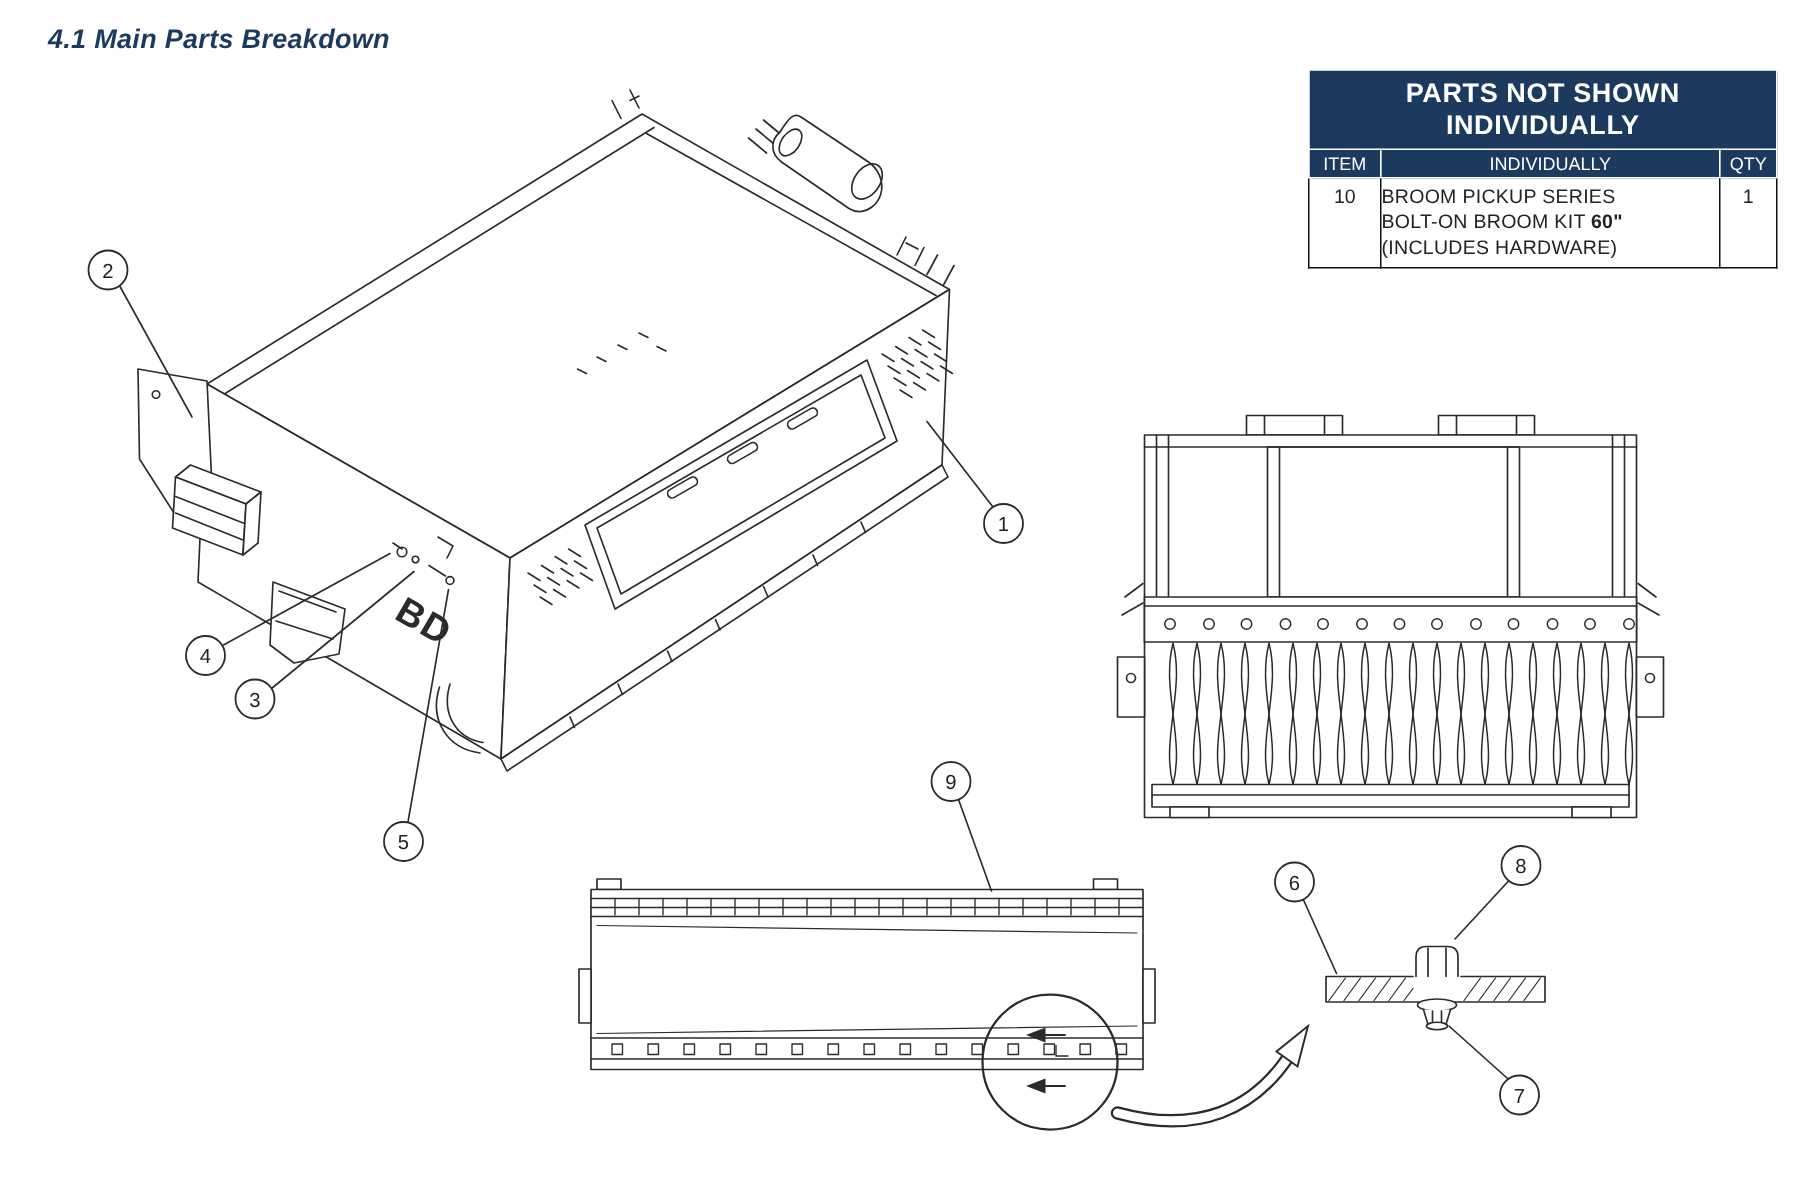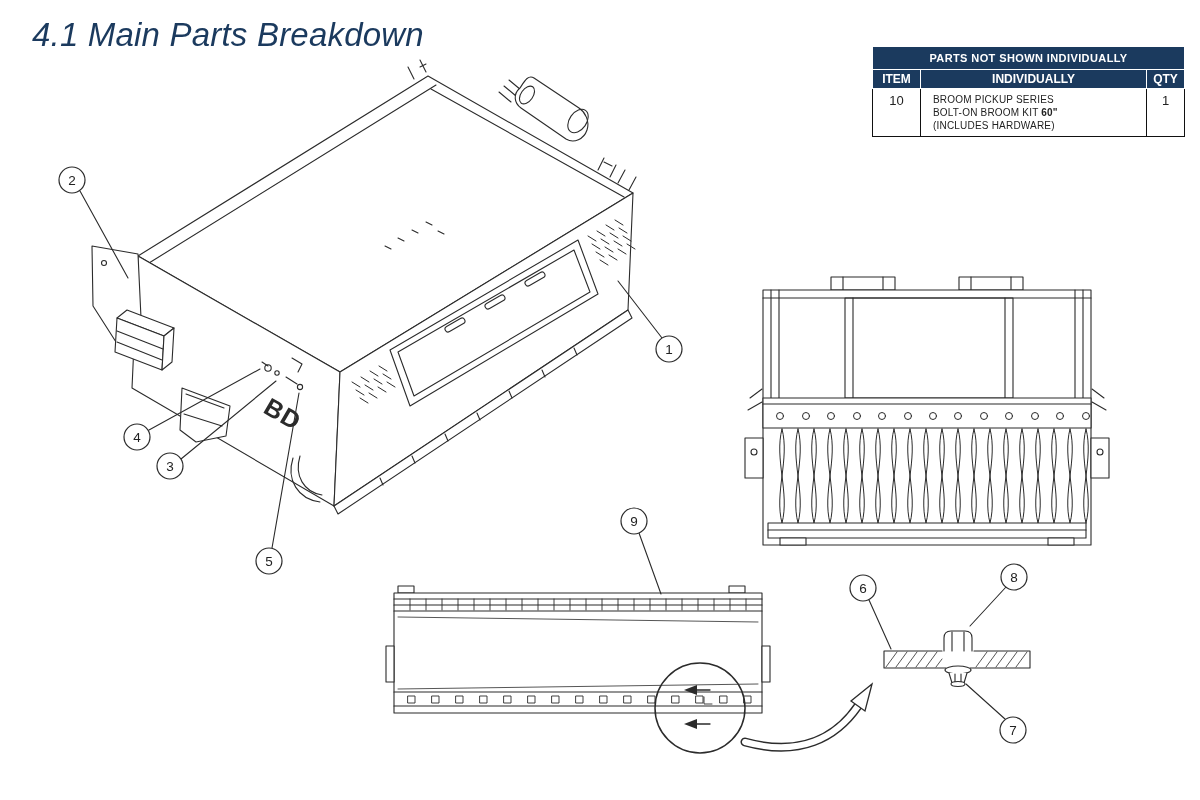--- a/index.html
+++ b/index.html
@@ -1,35 +1,35 @@
 <!DOCTYPE html>
 <html><head>
 <meta charset="utf-8">
 <style>
   * { margin:0; padding:0; box-sizing:border-box; }
   html,body { width:1200px; height:800px; background:#ffffff; font-family:"Liberation Sans", sans-serif; }
   .page { position:relative; width:1200px; height:800px; background:#ffffff; overflow:hidden; }
 
   .title {
     position:absolute; left:32px; top:16px;
-    font-size:33px; font-weight:normal; font-style:italic;
+    font-size:18px; font-weight:bold; font-style:italic;
     color:#1b3a5e; letter-spacing:.2px;
   }
 
   .parts-table {
     position:absolute; left:872px; top:46px;
     border-collapse:collapse; border:1.5px solid #111;
     background:#fff;
   }
   .parts-table th { background:#1b3a5e; color:#fff; border:1px solid #fff; }
-  .parts-table .tbl-title { font-size:11px; font-weight:bold; padding:5px 10px; text-align:center; letter-spacing:.4px; }
-  .parts-table .col-h { font-size:12px; font-weight:bold; padding:2px 6px; }
+  .parts-table .tbl-title { font-size:18px; font-weight:bold; padding:5px 10px; text-align:center; letter-spacing:.4px; }
+  .parts-table .col-h { font-size:12px; font-weight:normal; padding:2px 6px; }
   .parts-table td { border:1px solid #111; color:#222; vertical-align:top;margin-left:48px; }
   .parts-table td.item { width:48px; text-align:center; padding:4px 4px; font-size:13px; }
-  .parts-table td.desc { width:226px; padding:4px 12px; font-size:10px; line-height:1.3; letter-spacing:.2px; }
+  .parts-table td.desc { width:226px; padding:4px 0; font-size:13px; line-height:1.3; letter-spacing:.2px; }
   .parts-table td.qty  { width:38px; text-align:center; padding:4px 4px; font-size:13px; }
 
   svg.scene { position:absolute; left:0; top:0; }
   .scene { stroke-linecap:round; }
   .scene text { font-family:"Liberation Sans", sans-serif; }
   .callout line { stroke:#2b2b2b; stroke-width:1.1; }
   .callout circle { fill:#ffffff; stroke:#2b2b2b; stroke-width:1.2; }
   .callout text { fill:#222; font-size:13.5px; text-anchor:middle; font-weight:normal; }
 </style>
 </head>

